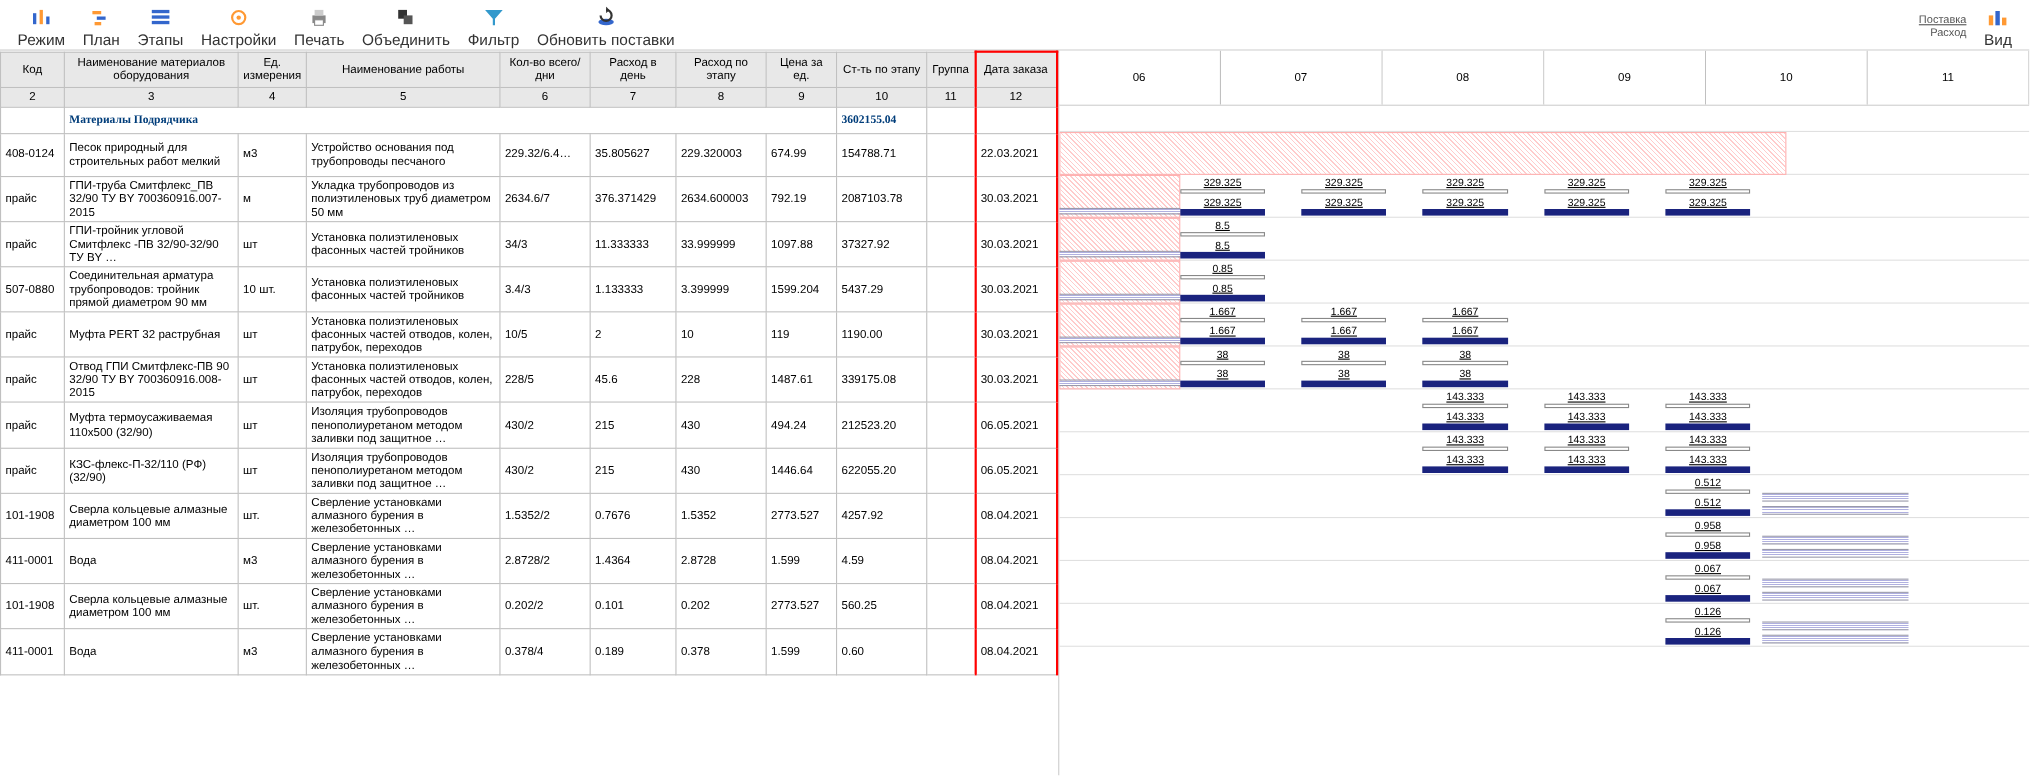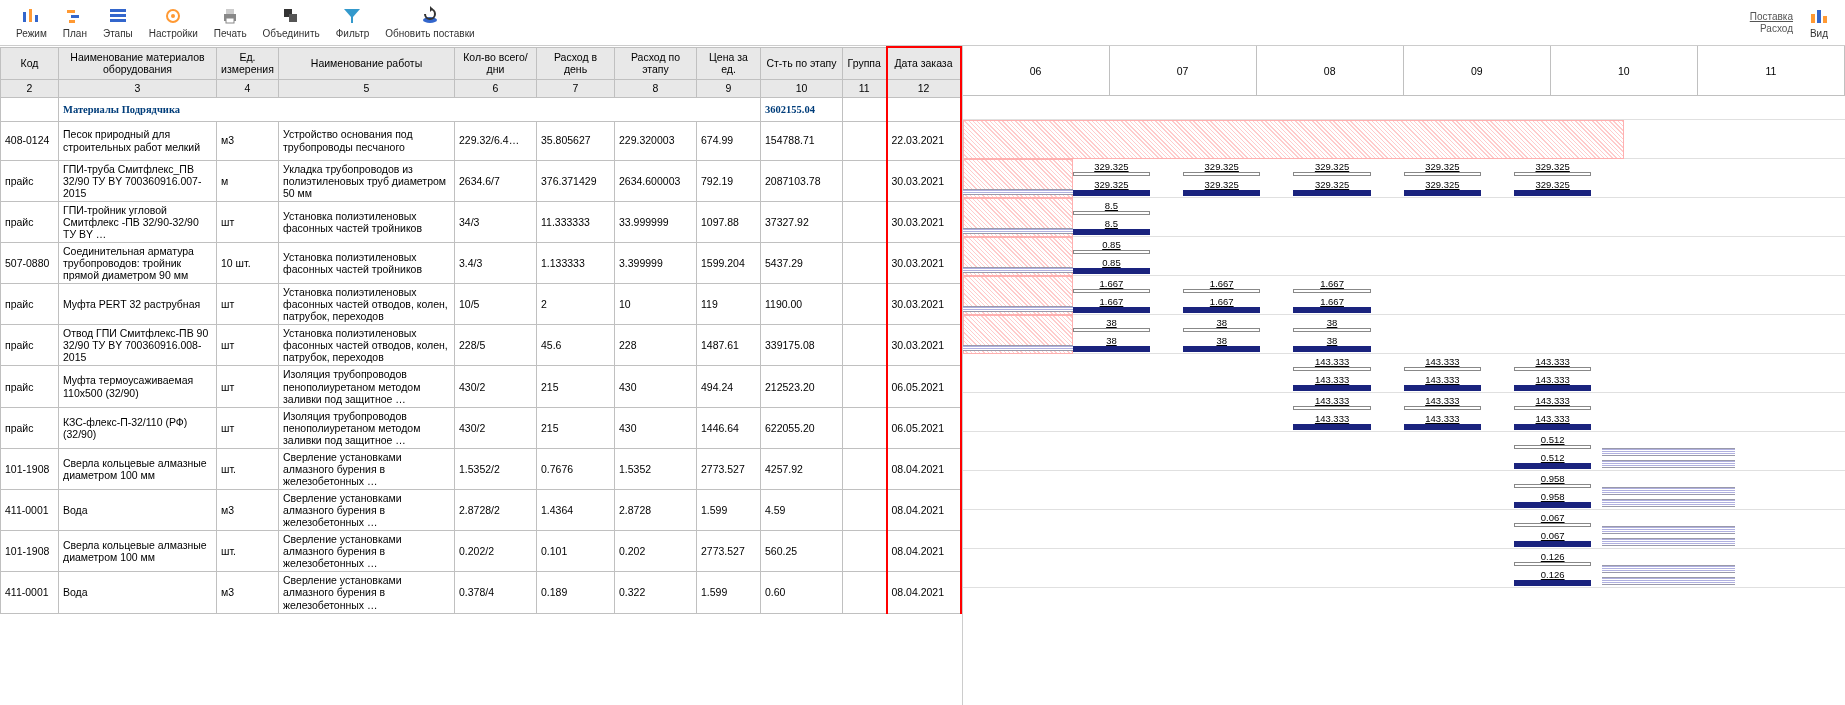--- a/index.html
+++ b/index.html
@@ -4,21 +4,21 @@
 <style>
 * { box-sizing: border-box; margin: 0; padding: 0; }
 body { font-family: Arial, sans-serif; font-size: 11px; background: #fff; color: #000; overflow: hidden; }
 
 
 .toolbar { display: flex; align-items: flex-start; padding: 4px 8px; border-bottom: 1px solid #ccc; height: 46px; }
 .toolbar-left { display: flex; gap: 0; }
 .toolbar-right { margin-left: auto; display: flex; align-items: center; gap: 8px; }
 .tb-btn { display: flex; flex-direction: column; align-items: center; justify-content: flex-start; padding: 2px 8px; cursor: pointer; font-size: 10px; color: #333; }
 .tb-btn .icon { width: 20px; height: 20px; margin-bottom: 2px; }
-.tb-label { font-size: 10px; }
+.tb-label { font-size: 14px; }
 .supply-label { font-size: 10px; text-align: right; line-height: 1.2; color: #555; }
 .supply-label div:first-child { text-decoration: underline; }
 
 
 .main { display: flex; height: calc(100vh - 46px); }
 .left-pane { flex: 0 0 960px; border-right: 1px solid #ccc; }
 .right-pane { flex: 1; overflow: hidden; position: relative; }
 
 table { border-collapse: collapse; width: 100%; table-layout: fixed; }
 th, td { border: 1px solid #c0c0c0; padding: 2px 4px; font-size: 10.5px; vertical-align: middle; text-align: left; }
@@ -332,21 +332,21 @@
             <td></td>
             <td class="highlight-col">08.04.2021</td>
           </tr>
           <tr class="data-row">
             <td>411-0001</td>
             <td>Вода</td>
             <td>м3</td>
             <td>Сверление установками алмазного бурения в железобетонных …</td>
             <td>0.378/4</td>
             <td>0.189</td>
-            <td>0.322</td>
+            <td>0.378</td>
             <td>1.599</td>
             <td>0.60</td>
             <td></td>
             <td class="highlight-col">08.04.2021</td>
           </tr>
         </tbody>
     </table>
   </div>
 
   <div class="right-pane">

